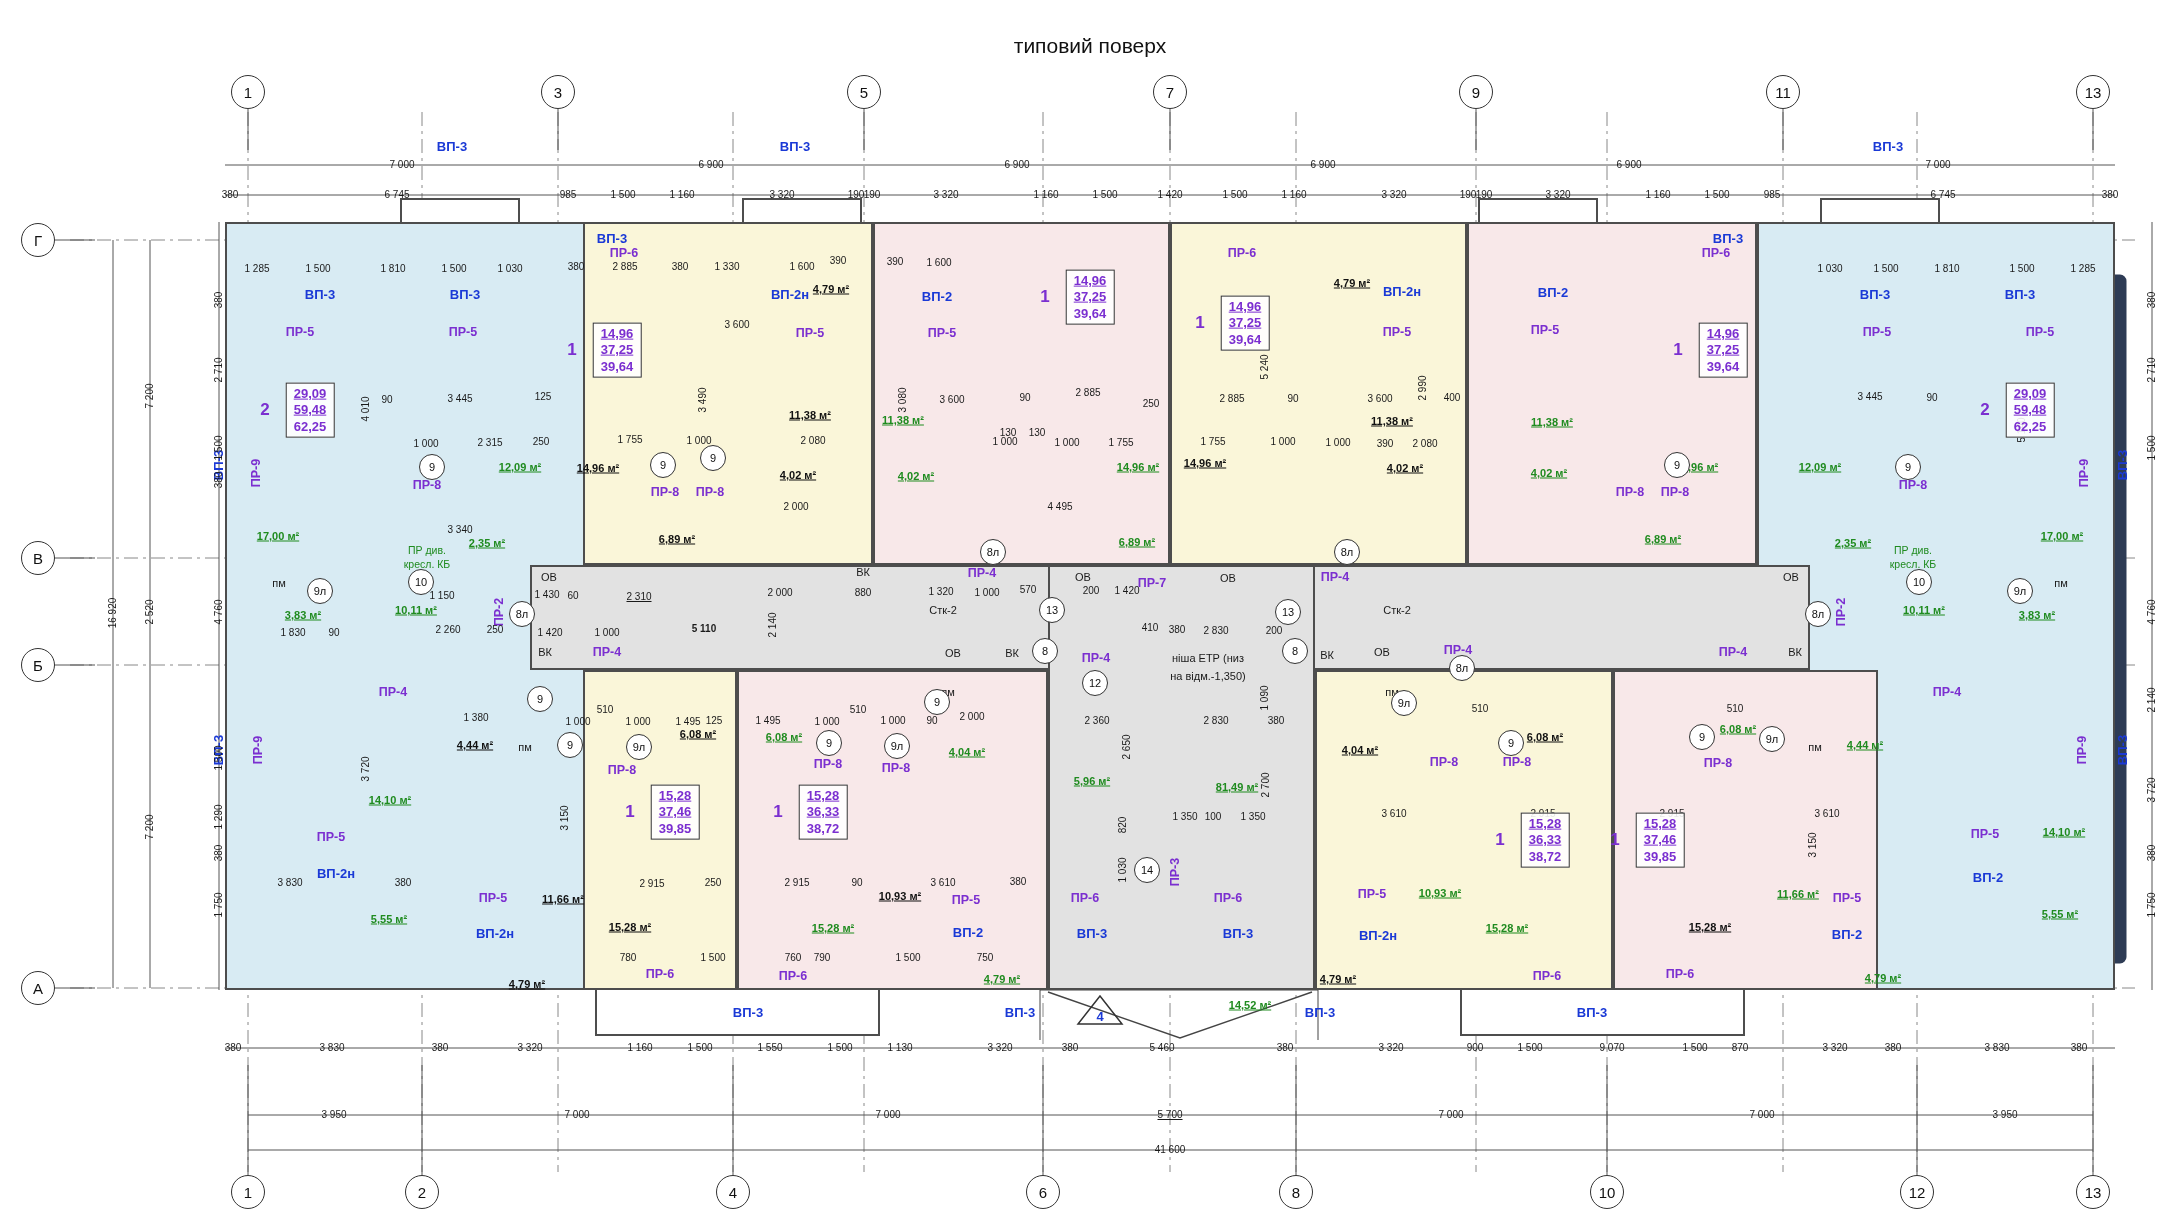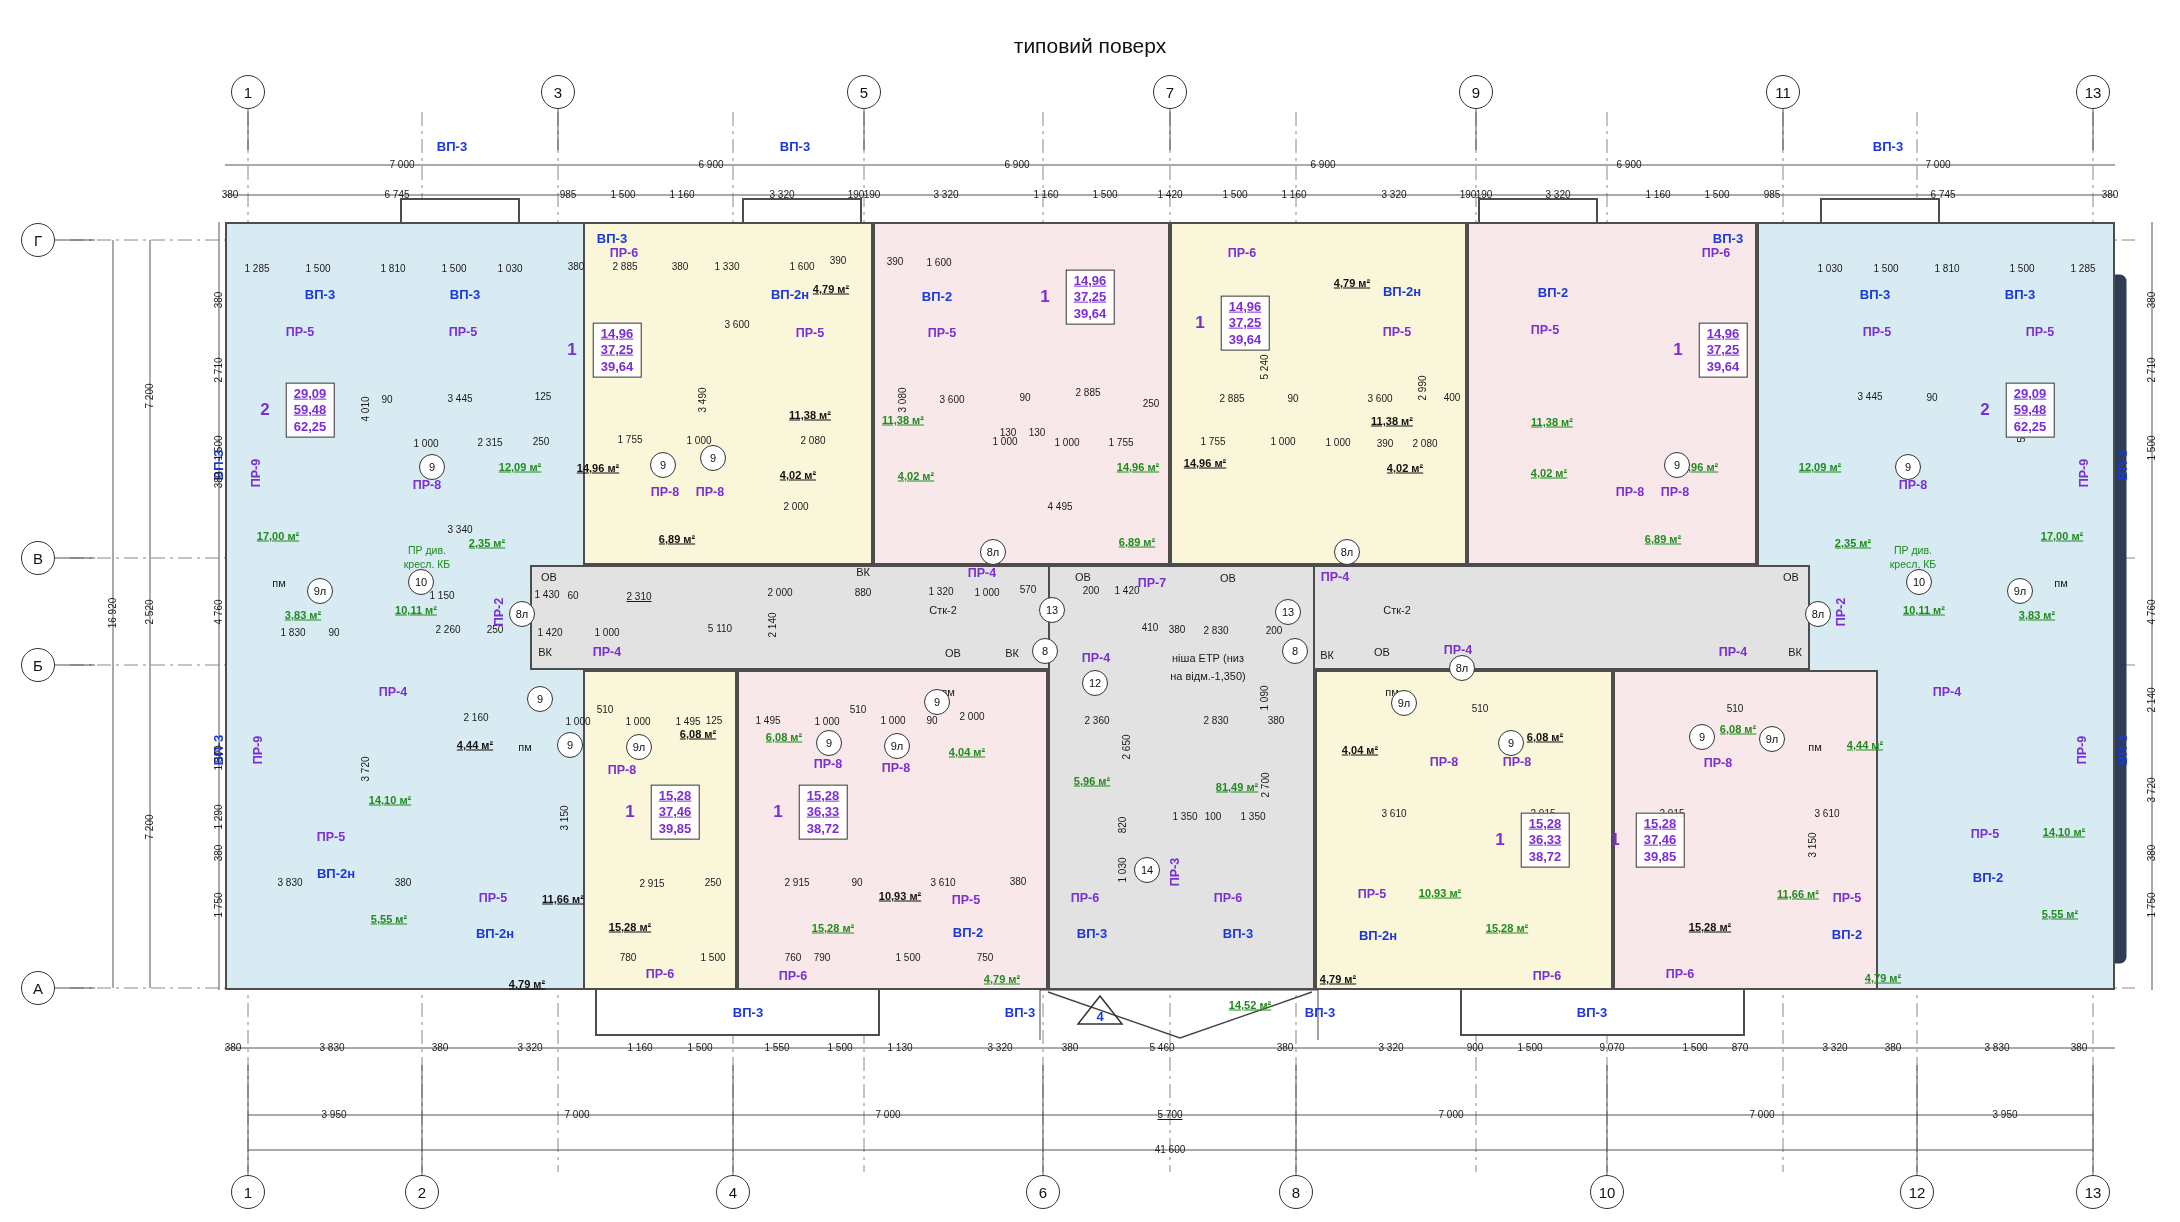--- a/index.html
+++ b/index.html
@@ -311,21 +311,21 @@
     <div class="lbl d" style="left: 1717px; top: 195px;">1 500</div>
     <div class="lbl d" style="left: 1772px; top: 195px;">985</div>
     <div class="lbl d" style="left: 1943px; top: 195px;">6 745</div>
     <div class="lbl d" style="left: 2110px; top: 195px;">380</div>
     <div class="lbl d" style="left: 233px; top: 1048px;">380</div>
     <div class="lbl d" style="left: 332px; top: 1048px;">3 830</div>
     <div class="lbl d" style="left: 440px; top: 1048px;">380</div>
     <div class="lbl d" style="left: 530px; top: 1048px;">3 320</div>
     <div class="lbl d" style="left: 640px; top: 1048px;">1 160</div>
     <div class="lbl d" style="left: 700px; top: 1048px;">1 500</div>
-    <div class="lbl d" style="left: 770px; top: 1048px; margin-left: 7px;">1 550</div>
+    <div class="lbl d" style="left: 770px; top: 1048px;">1 550</div>
     <div class="lbl d" style="left: 840px; top: 1048px;">1 500</div>
     <div class="lbl d" style="left: 900px; top: 1048px;">1 130</div>
     <div class="lbl d" style="left: 1000px; top: 1048px;">3 320</div>
     <div class="lbl d" style="left: 1070px; top: 1048px;">380</div>
     <div class="lbl d" style="left: 1162px; top: 1048px;">5 460</div>
     <div class="lbl d" style="left: 1285px; top: 1048px;">380</div>
     <div class="lbl d" style="left: 1391px; top: 1048px;">3 320</div>
     <div class="lbl d" style="left: 1475px; top: 1048px;">900</div>
     <div class="lbl d" style="left: 1530px; top: 1048px;">1 500</div>
     <div class="lbl d" style="left: 1612px; top: 1048px;">9 070</div>
@@ -421,21 +421,21 @@
     <div class="lbl d" style="left: 1385px; top: 444px;">390</div>
     <div class="lbl d" style="left: 1425px; top: 444px;">2 080</div>
     <div class="lbl d" style="left: 639px; top: 597px; text-decoration: underline;">2 310</div>
     <div class="lbl d" style="left: 547px; top: 595px;">1 430</div>
     <div class="lbl d" style="left: 573px; top: 596px;">60</div>
     <div class="lbl d" style="left: 550px; top: 633px;">1 420</div>
     <div class="lbl d" style="left: 607px; top: 633px;">1 000</div>
     <div class="lbl d" style="left: 448px; top: 630px;">2 260</div>
     <div class="lbl d" style="left: 495px; top: 630px;">250</div>
     <div class="lbl d" style="left: 442px; top: 596px;">1 150</div>
-    <div class="lbl d" style="left: 720px; top: 629px;">5 110</div>
+    <div class="lbl d" style="left: 704px; top: 629px; font-weight: bold;">5 110</div>
     <div class="lbl d rot" style="left: 773px; top: 625px;">2 140</div>
     <div class="lbl d" style="left: 941px; top: 592px;">1 320</div>
     <div class="lbl d" style="left: 987px; top: 593px;">1 000</div>
     <div class="lbl d" style="left: 1028px; top: 590px;">570</div>
     <div class="lbl d" style="left: 863px; top: 593px;">880</div>
     <div class="lbl d" style="left: 780px; top: 593px;">2 000</div>
     <div class="lbl d" style="left: 1091px; top: 591px;">200</div>
     <div class="lbl d" style="left: 1127px; top: 591px;">1 420</div>
     <div class="lbl d" style="left: 1150px; top: 628px;">410</div>
     <div class="lbl d" style="left: 1216px; top: 631px;">2 830</div>
@@ -464,21 +464,21 @@
     <div class="lbl d" style="left: 932px; top: 721px;">90</div>
     <div class="lbl d" style="left: 972px; top: 717px;">2 000</div>
     <div class="lbl d" style="left: 652px; top: 884px;">2 915</div>
     <div class="lbl d" style="left: 713px; top: 883px;">250</div>
     <div class="lbl d" style="left: 797px; top: 883px;">2 915</div>
     <div class="lbl d" style="left: 857px; top: 883px;">90</div>
     <div class="lbl d" style="left: 943px; top: 883px;">3 610</div>
     <div class="lbl d" style="left: 1018px; top: 882px;">380</div>
     <div class="lbl d rot" style="left: 565px; top: 818px;">3 150</div>
     <div class="lbl d rot" style="left: 366px; top: 769px;">3 720</div>
-    <div class="lbl d" style="left: 476px; top: 718px;">2 160</div>
+    <div class="lbl d" style="left: 476px; top: 718px;">1 380</div>
     <div class="lbl d" style="left: 293px; top: 633px;">1 830</div>
     <div class="lbl d" style="left: 334px; top: 633px;">90</div>
     <div class="lbl d" style="left: 290px; top: 883px;">3 830</div>
     <div class="lbl d" style="left: 403px; top: 883px;">380</div>
     <div class="lbl d" style="left: 1480px; top: 709px;">510</div>
     <div class="lbl d" style="left: 1735px; top: 709px;">510</div>
     <div class="lbl d" style="left: 1394px; top: 814px;">3 610</div>
     <div class="lbl d" style="left: 1543px; top: 814px;">2 915</div>
     <div class="lbl d" style="left: 1672px; top: 814px;">2 915</div>
     <div class="lbl d" style="left: 1827px; top: 814px;">3 610</div>

